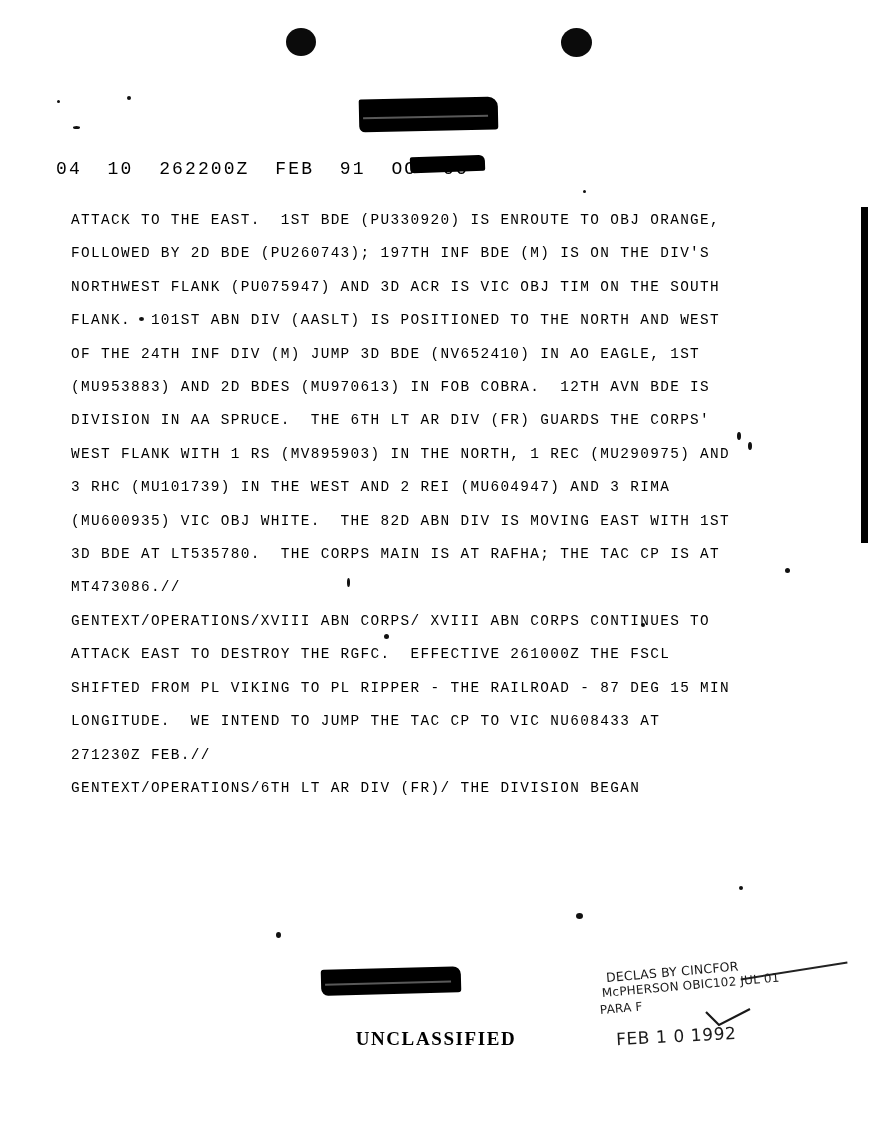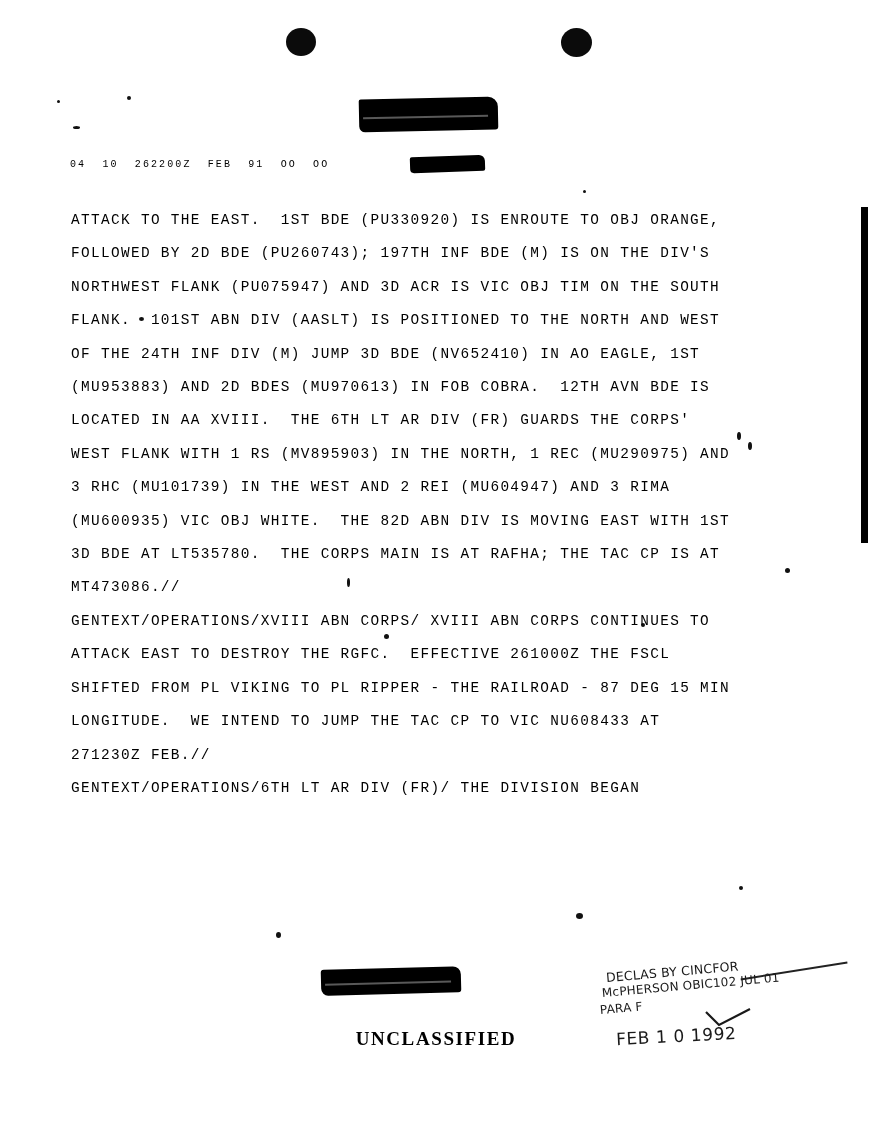--- a/index.html
+++ b/index.html
@@ -69,23 +69,23 @@
     left: 861px;
     top: 207px;
     width: 7px;
     height: 336px;
     background: #000;
   }
 
   
   .header-line {
     position: absolute;
-    left: 70px;
+    left: 56px;
     top: 159px;
-    font-size: 10px;
+    font-size: 18px;
     letter-spacing: 2.1px;
     white-space: pre;
   }
 
   
   .body-block {
     position: absolute;
     left: 71px;
     top: 204px;
     width: 700px;
@@ -182,21 +182,21 @@
 
 <div class="header-line">04  10  262200Z  FEB  91  OO  OO</div>
 
 <div class="body-block">
   <div class="body-line">ATTACK TO THE EAST.  1ST BDE (PU330920) IS ENROUTE TO OBJ ORANGE,</div>
   <div class="body-line">FOLLOWED BY 2D BDE (PU260743); 197TH INF BDE (M) IS ON THE DIV'S</div>
   <div class="body-line">NORTHWEST FLANK (PU075947) AND 3D ACR IS VIC OBJ TIM ON THE SOUTH</div>
   <div class="body-line">FLANK.  101ST ABN DIV (AASLT) IS POSITIONED TO THE NORTH AND WEST</div>
   <div class="body-line">OF THE 24TH INF DIV (M) JUMP 3D BDE (NV652410) IN AO EAGLE, 1ST</div>
   <div class="body-line">(MU953883) AND 2D BDES (MU970613) IN FOB COBRA.  12TH AVN BDE IS</div>
-  <div class="body-line">LOCATED IN AA XVIII.  THE 6TH LT AR DIV (FR) GUARDS THE CORPS'</div>
+  <div class="body-line">DIVISION IN AA SPRUCE.  THE 6TH LT AR DIV (FR) GUARDS THE CORPS'</div>
   <div class="body-line">WEST FLANK WITH 1 RS (MV895903) IN THE NORTH, 1 REC (MU290975) AND</div>
   <div class="body-line">3 RHC (MU101739) IN THE WEST AND 2 REI (MU604947) AND 3 RIMA</div>
   <div class="body-line">(MU600935) VIC OBJ WHITE.  THE 82D ABN DIV IS MOVING EAST WITH 1ST</div>
   <div class="body-line">3D BDE AT LT535780.  THE CORPS MAIN IS AT RAFHA; THE TAC CP IS AT</div>
   <div class="body-line">MT473086.//</div>
   <div class="body-line gap-before">GENTEXT/OPERATIONS/XVIII ABN CORPS/ XVIII ABN CORPS CONTINUES TO</div>
   <div class="body-line">ATTACK EAST TO DESTROY THE RGFC.  EFFECTIVE 261000Z THE FSCL</div>
   <div class="body-line">SHIFTED FROM PL VIKING TO PL RIPPER - THE RAILROAD - 87 DEG 15 MIN</div>
   <div class="body-line">LONGITUDE.  WE INTEND TO JUMP THE TAC CP TO VIC NU608433 AT</div>
   <div class="body-line">271230Z FEB.//</div>

